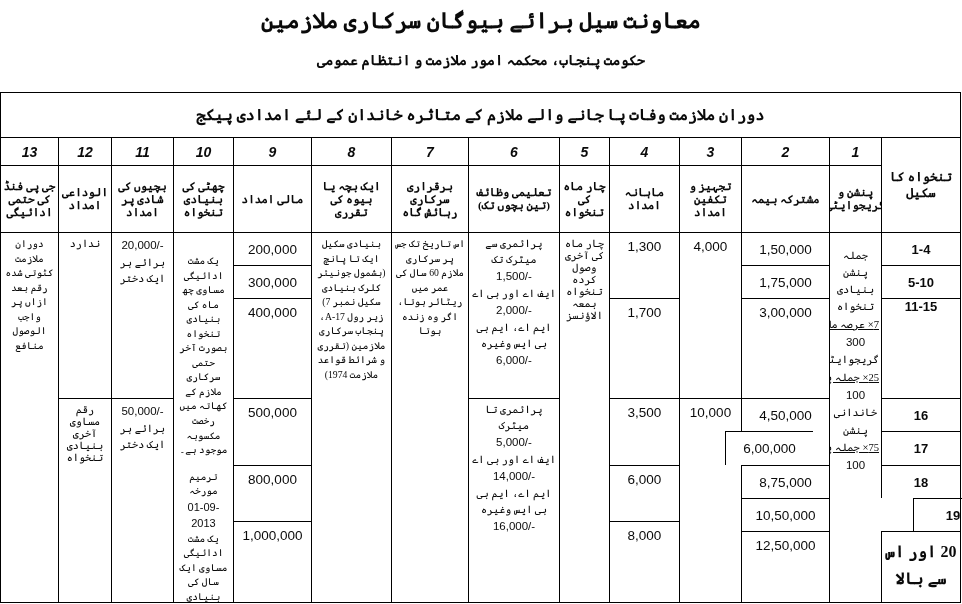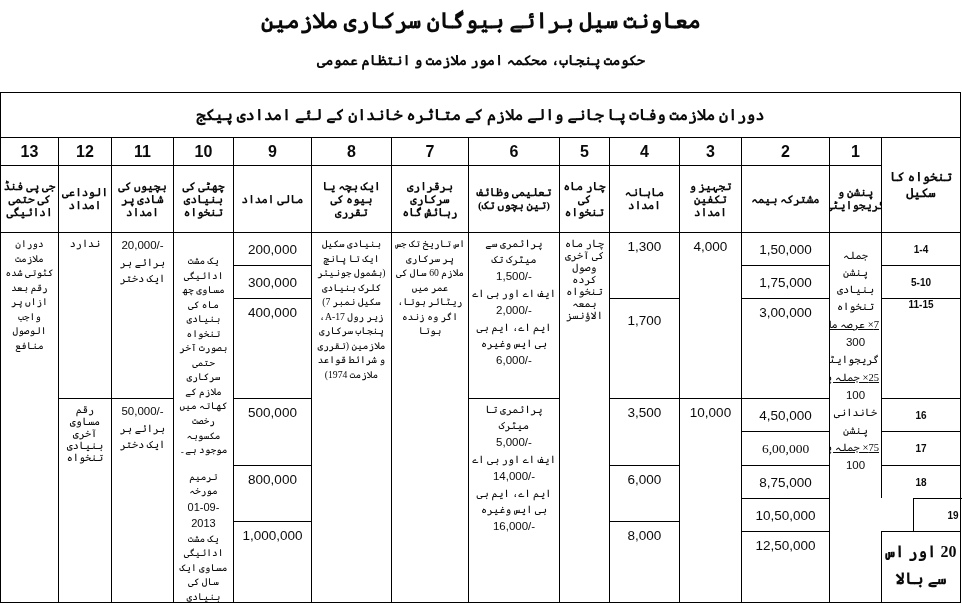--- a/index.html
+++ b/index.html
@@ -47,28 +47,28 @@
   .inner{width:100%;line-height:1.42;}
 
   .band{
     position:absolute;left:0;top:0;width:959px;height:44px;
     box-sizing:border-box;
     display:flex;align-items:center;justify-content:center;
     direction:rtl;
   }
   .band-txt{font-size:15.5px;font-weight:700;white-space:nowrap;}
 
-  .numrow{font-size:16px;font-weight:600;font-family:"Liberation Sans",sans-serif;}
+  .numrow{font-size:14px;font-weight:600;font-family:"Liberation Sans",sans-serif;font-style:italic;}
   .hdr{font-size:11.2px;font-weight:600;}
   .body-ur{font-size:10.4px;}
   .body-ur.tight{font-size:9.7px;line-height:1.5;}
   .num{font-family:"Liberation Sans",sans-serif;font-size:13.5px;font-weight:500;direction:ltr;}
   .mix{font-size:10.4px;line-height:1.55;}
   .mix .n{font-family:"Liberation Sans",sans-serif;font-size:11.5px;direction:ltr;display:inline-block;}
-  .scale{font-family:"Liberation Sans",sans-serif;font-size:10px;font-weight:600;}
+  .scale{font-family:"Liberation Sans",sans-serif;font-size:13px;font-weight:600;}
   .pen{font-size:10.6px;line-height:1.62;}
   .pen .n{font-family:"Liberation Sans",sans-serif;font-size:11.5px;direction:ltr;display:inline-block;}
   .u{text-decoration:underline;}
   .nowrapx{white-space:nowrap;}
 </style>
 </head>
 <body>
 
 <div class="page">
 
@@ -169,33 +169,33 @@
         <span>ایف اے اور بی اے</span><br>
         <span class="n">14,000/-</span><br>
         <span>ایم اے، ایم بی بی ایس وغیرہ</span><br>
         <span class="n">16,000/-</span>
       </div>
     </div>
 
     <div class="cell body-ur" style="left:558px;top:139px;width:50px;height:370px;align-items:flex-start;padding-top:4px;">چار ماہ کی آخری وصول کردہ تنخواہ بمعہ الاؤنسز</div>
 
     <div class="cell num" style="left:608px;top:139px;width:70px;height:66px;align-items:flex-start;padding-top:6px;">1,300</div>
-    <div class="cell num" style="left:608px;top:205px;width:70px;height:100px;align-items:flex-start;padding-top:14px;">1,700</div>
+    <div class="cell num" style="left:608px;top:205px;width:70px;height:100px;align-items:flex-start;padding-top:6px;">1,700</div>
     <div class="cell num" style="left:608px;top:305px;width:70px;height:67px;align-items:flex-start;padding-top:6px;">3,500</div>
     <div class="cell num" style="left:608px;top:372px;width:70px;height:56px;align-items:flex-start;padding-top:6px;">6,000</div>
     <div class="cell num" style="left:608px;top:428px;width:70px;height:81px;align-items:flex-start;padding-top:6px;">8,000</div>
 
     <div class="cell num" style="left:678px;top:139px;width:62px;height:166px;align-items:flex-start;padding-top:6px;">4,000</div>
     <div class="cell num" style="left:678px;top:305px;width:62px;height:204px;align-items:flex-start;padding-top:6px;">10,000</div>
 
     <div class="cell num" style="left:740px;top:139px;width:88px;height:33px;">1,50,000</div>
     <div class="cell num" style="left:740px;top:172px;width:88px;height:33px;">1,75,000</div>
     <div class="cell num" style="left:740px;top:205px;width:88px;height:100px;align-items:flex-start;padding-top:6px;">3,00,000</div>
     <div class="cell num" style="left:740px;top:305px;width:88px;height:33px;">4,50,000</div>
-    <div class="cell num" style="left:740px;top:338px;width:88px;height:34px;font-family:Liberation Serif, serif;">6,00,000</div>
+    <div class="cell num" style="left:724px;top:338px;width:88px;height:34px;">6,00,000</div>
     <div class="cell num" style="left:740px;top:372px;width:88px;height:33px;">8,75,000</div>
     <div class="cell num" style="left:740px;top:405px;width:88px;height:33px;">10,50,000</div>
     <div class="cell num" style="left:740px;top:438px;width:88px;height:71px;align-items:flex-start;padding-top:6px;">12,50,000</div>
 
     <div class="cell" style="left:828px;top:139px;width:52px;height:370px;align-items:flex-start;padding-top:14px;">
       <div class="inner pen">
         <span>جملہ پنشن</span><br>
         <span>بنیادی تنخواہ</span><br>
         <span class="u nowrapx">7× عرصہ ملازمت</span><br>
         <span class="n">300</span><br>

